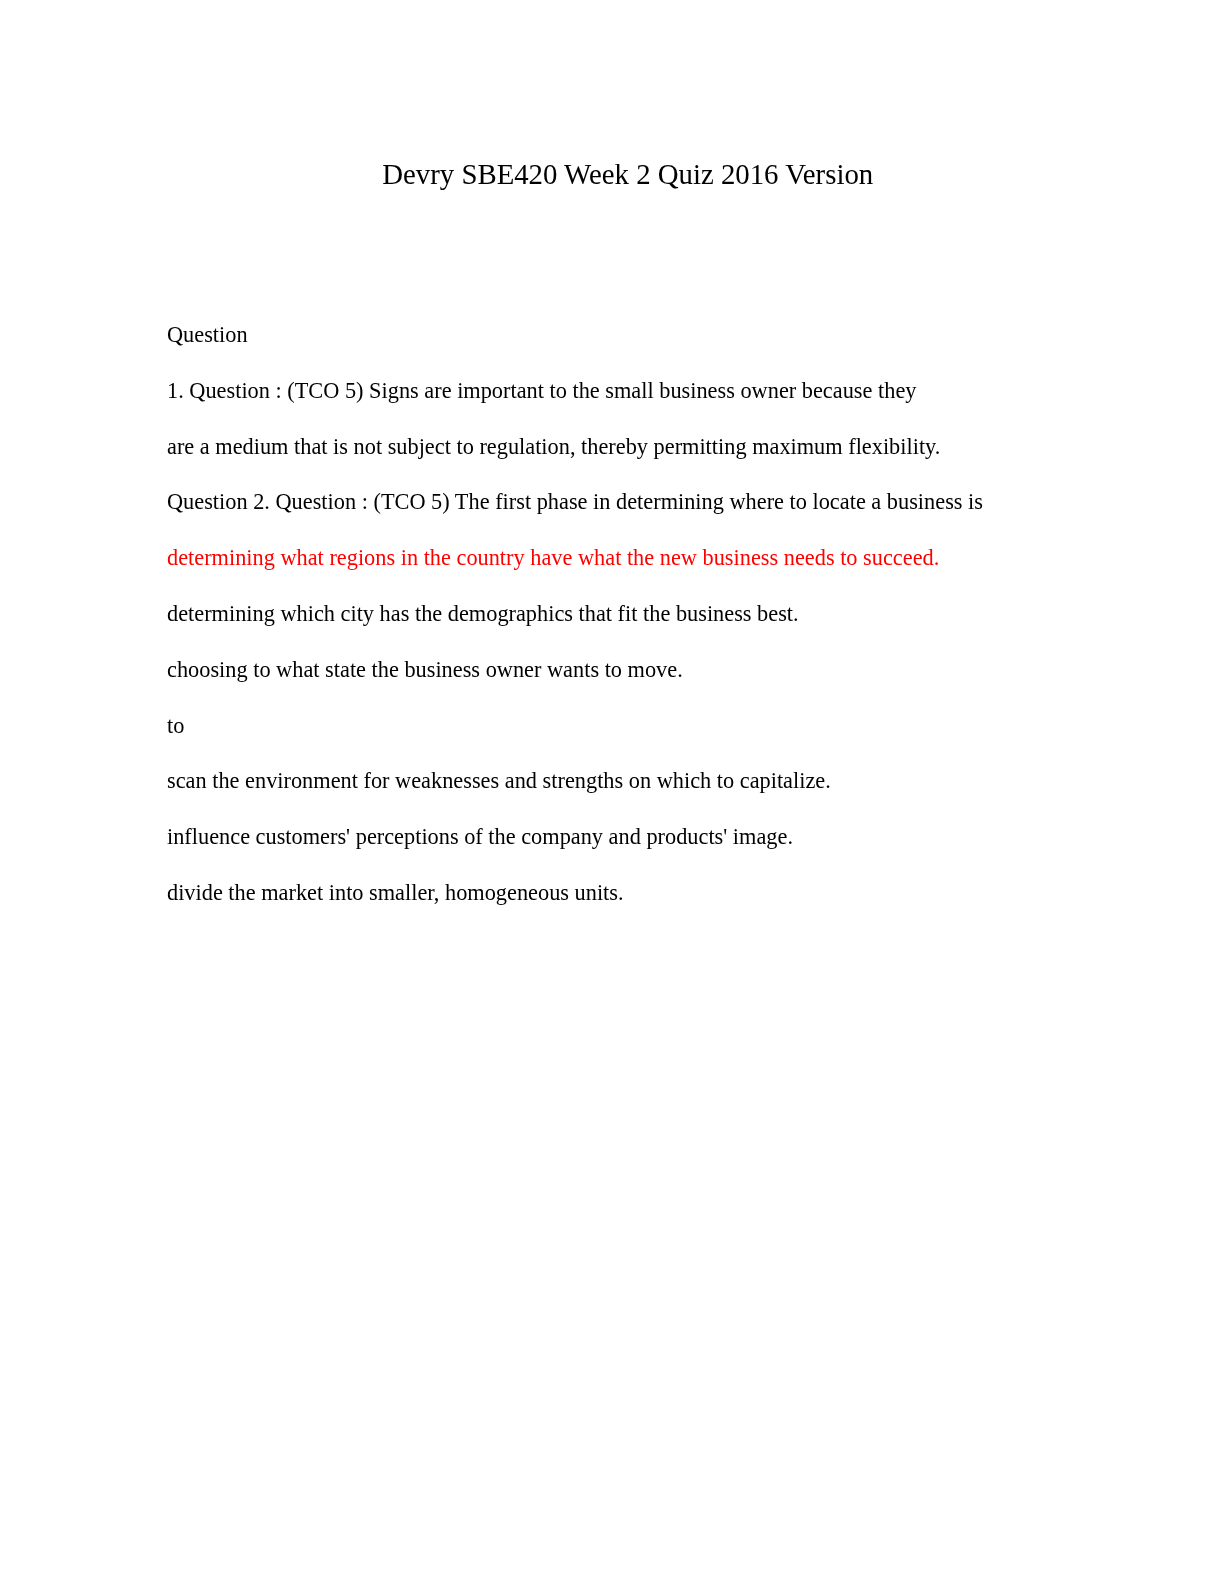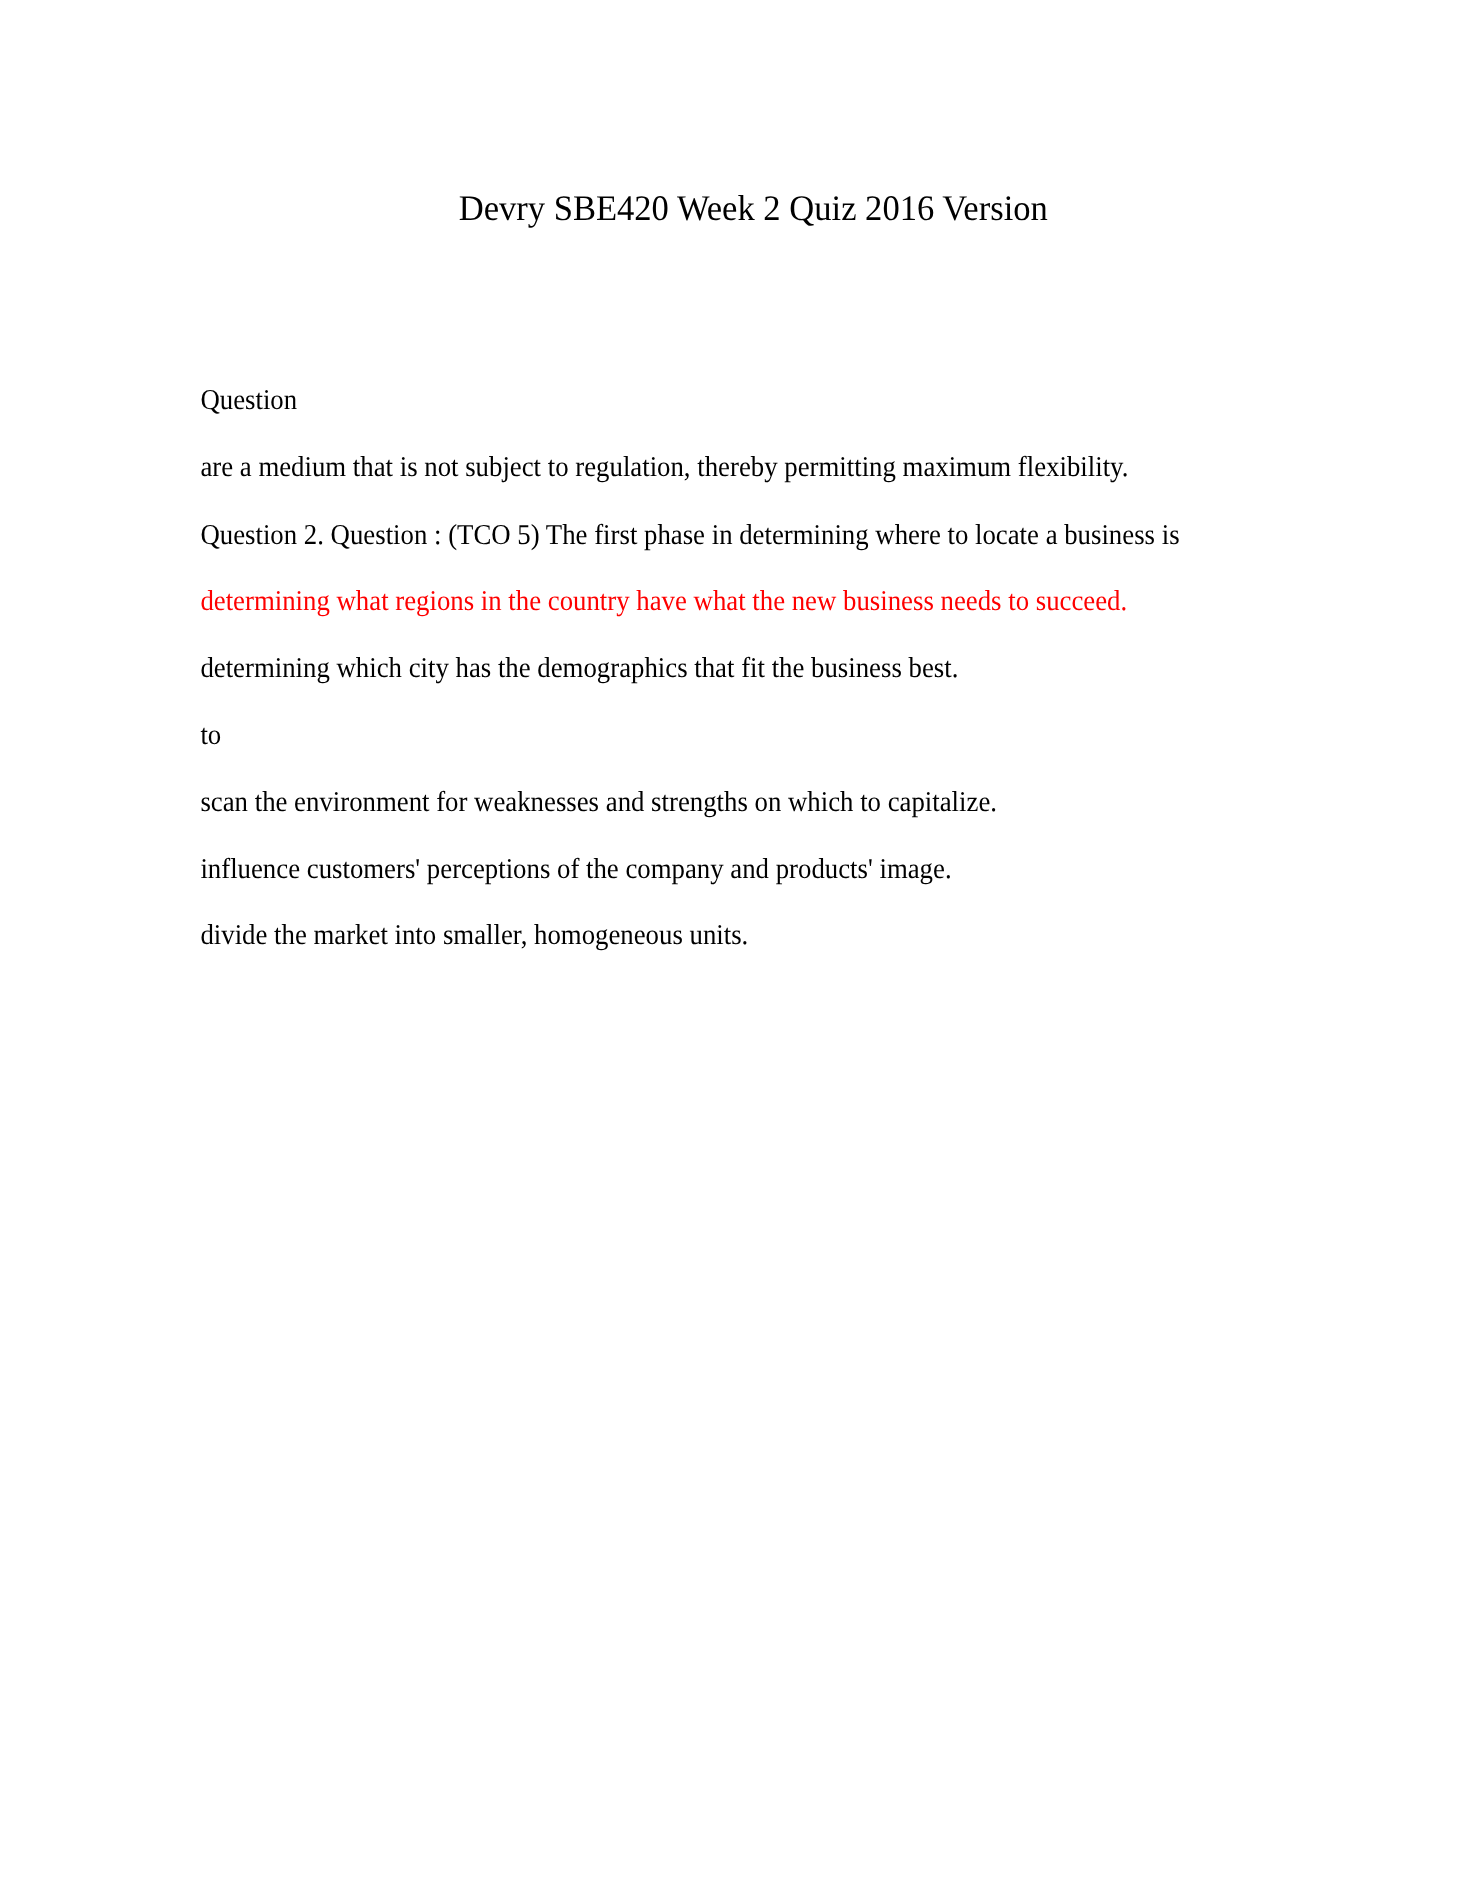--- a/index.html
+++ b/index.html
@@ -60,22 +60,24 @@
 </style>
 </head>
 <body style="color: rgb(0, 0, 0); background: rgb(255, 255, 255);">
 
 <div class="page">
   <h1 class="doc-title">
     <span>Devry SBE420 Week 2 Quiz 2016 Version</span>
   </h1>
   <div class="doc-body" id="doc-body">
       <div class="line"><span>Question</span></div>
+      <div class="line"><span>1. Question : (TCO 5) Signs are important to the small business owner because they</span></div>
       <div class="line"><span>are a medium that is not subject to regulation, thereby permitting maximum flexibility.</span></div>
       <div class="line"><span>Question 2. Question : (TCO 5) The first phase in determining where to locate a business is</span></div>
       <div class="line red"><span style="color: rgb(254, 0, 0);">determining what regions in the country have what the new business needs to succeed.</span></div>
       <div class="line"><span>determining which city has the demographics that fit the business best.</span></div>
+      <div class="line"><span>choosing to what state the business owner wants to move.</span></div>
       <div class="line"><span>to</span></div>
       <div class="line"><span>scan the environment for weaknesses and strengths on which to capitalize.</span></div>
       <div class="line"><span>influence customers' perceptions of the company and products' image.</span></div>
       <div class="line"><span>divide the market into smaller, homogeneous units.</span></div>
     </div>
 </div>
 
 </body></html>

